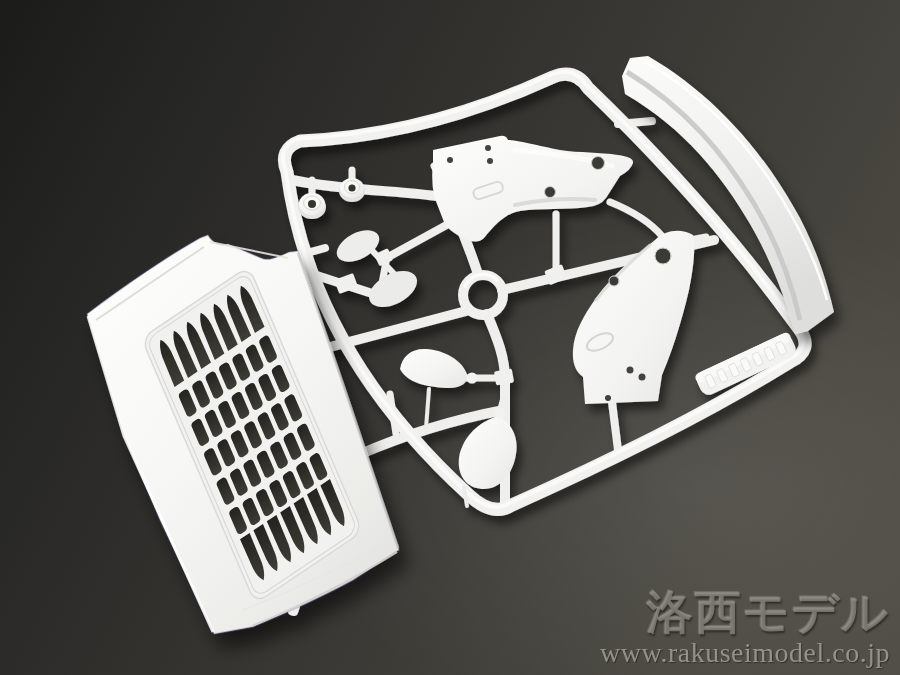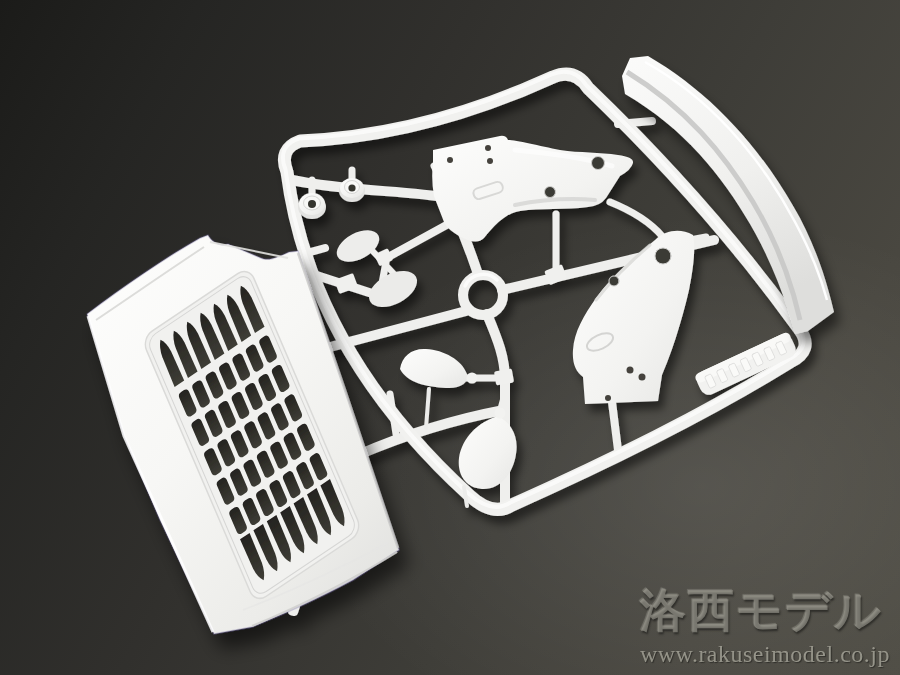--- a/index.html
+++ b/index.html
@@ -3,28 +3,28 @@
 <meta charset="utf-8">
 <style>
   html,body{margin:0;padding:0;background:#111;}
   .scene{
     position:relative;width:900px;height:675px;overflow:hidden;
     background:
       radial-gradient(620px 420px at 78% 72%, rgba(255,255,255,0.09), rgba(255,255,255,0) 65%),
       linear-gradient(118deg,#1b1b19 0%,#252523 16%,#31302d 38%,#3e3d38 62%,#494740 82%,#4e4c44 100%);
   }
   .scene svg{position:absolute;left:0;top:0;}
-  .watermark{position:absolute;right:10px;bottom:6px;text-align:left;pointer-events:none;}
+  .watermark{position:absolute;right:10px;bottom:6px;text-align:right;pointer-events:none;}
   .wm-brand{
     font-family:"DejaVu Sans",sans-serif;font-weight:800;font-size:46px;line-height:1;
     letter-spacing:2px;color:rgba(158,156,146,0.60);
     text-shadow:1px 2px 2px rgba(18,18,16,0.55), -1px -1px 1px rgba(235,235,225,0.25);
   }
   .wm-url{
-    font-family:"Liberation Serif",serif;font-size:24px;line-height:1.15;margin-top:8px;
+    font-family:"Liberation Serif",serif;font-size:28px;line-height:1.15;margin-top:2px;
     letter-spacing:0.5px;color:rgba(182,180,167,0.72);
     text-shadow:1px 1px 1px rgba(18,18,16,0.5);
   }
 </style>
 </head>
 <body>
 
 <div class="scene">
   <svg width="900" height="675" viewBox="0 0 900 675">
     <defs>

